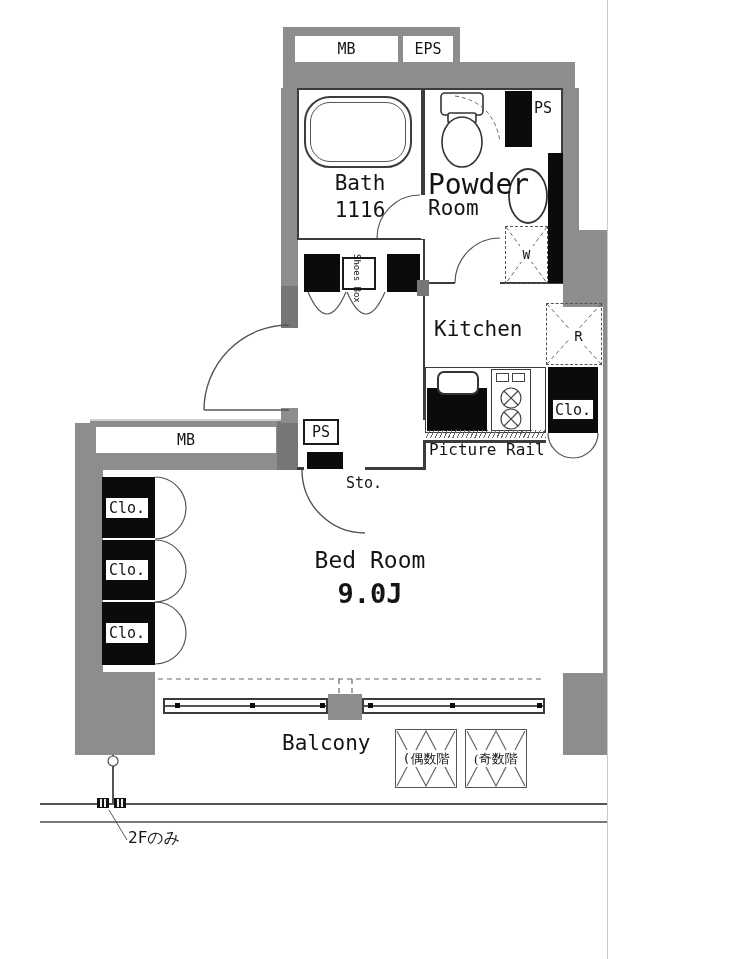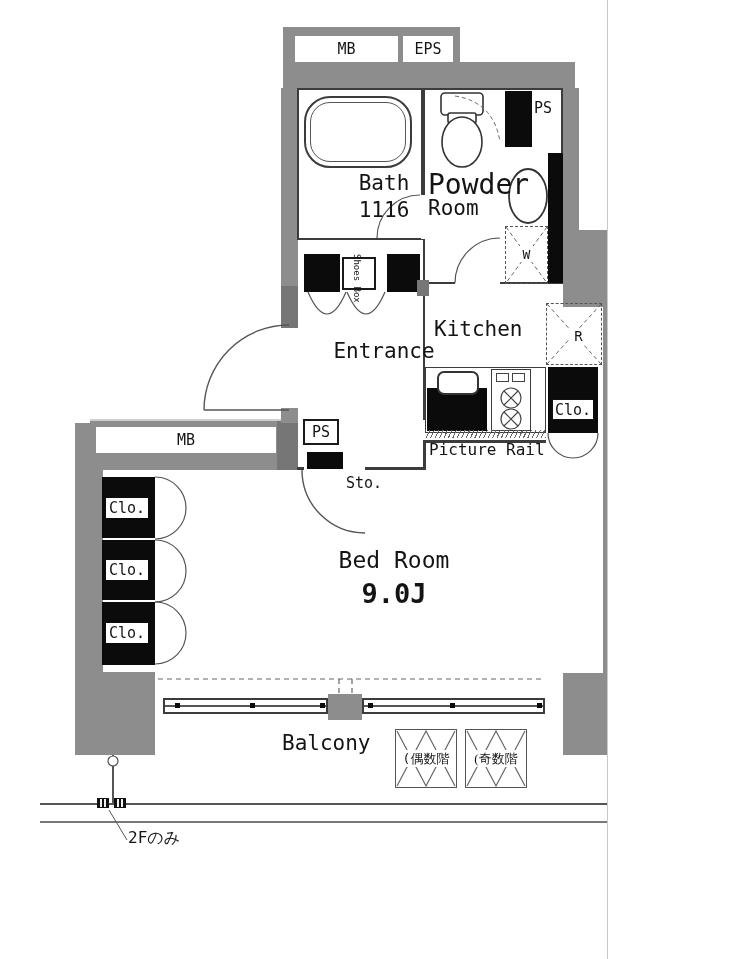--- a/index.html
+++ b/index.html
@@ -12,21 +12,21 @@
   .room{position:absolute;background:#fff;border:2px solid #3c3c3c;box-sizing:border-box;}
   .line{position:absolute;background:#3c3c3c;}
   .thin{position:absolute;background:#555;}
   .erase{position:absolute;background:#fff;}
   .lbl{position:absolute;color:#141414;white-space:nowrap;line-height:1.05;
        font-family:"DejaVu Sans Mono","Liberation Sans",sans-serif;}
   .cbox{position:absolute;display:flex;align-items:center;justify-content:center;
         color:#141414;white-space:nowrap;font-family:"DejaVu Sans Mono","Liberation Sans",sans-serif;}
   .chip{background:#fff;}
   .bordered{border:2px solid #1a1a1a;box-sizing:border-box;background:#fff;}
-  .center{text-align:center;padding-left:24px;}
+  .center{text-align:center;}
   .hatchline{position:absolute;background:repeating-linear-gradient(115deg,#666 0 1px,transparent 1px 4px);}
   .stripe{position:absolute;background:repeating-linear-gradient(90deg,#111 0 2px,#f2f2f2 2px 4px);border:1px solid #111;box-sizing:border-box;}
   svg.overlay{position:absolute;left:0;top:0;pointer-events:none;}
 </style>
 </head>
 <body>
 
 <div id="plan">
 
   <div class="wall" style="left:283px;top:27px;width:177px;height:41px;"></div>
@@ -200,21 +200,20 @@
 
   <div class="lbl" style="left:428px;top:170px;font-size:28px;">Powder</div>
   <div class="lbl" style="left:428px;top:197px;font-size:21px;">Room</div>
 
   <div class="cbox chip" style="left:518px;top:246px;width:17px;height:16px;font-size:13px;">
       <span>W</span>
     </div>
 
   <div class="lbl" style="left:352px;top:254px;height:40px;writing-mode:vertical-rl;font-size:9px;">Shoes Box</div>
 
-  <div class="lbl center" style="left:290px;top:340px;width:140px;font-size:21px;">Entrance</div>
   <div class="lbl" style="left:434px;top:318px;font-size:21px;">Kitchen</div>
   <div class="cbox chip" style="left:570px;top:328px;width:17px;height:16px;font-size:14px;">
       <span>R</span>
     </div>
   <div class="cbox chip" style="left:552px;top:399px;width:42px;height:21px;font-size:15px;border:1px solid #111;box-sizing:border-box;">
       <span>Clo.</span>
     </div>
   <div class="lbl" style="left:429px;top:442px;font-size:16px;">Picture Rail</div>
 
   <div class="cbox" style="left:303px;top:419px;width:36px;height:26px;font-size:15px;">

